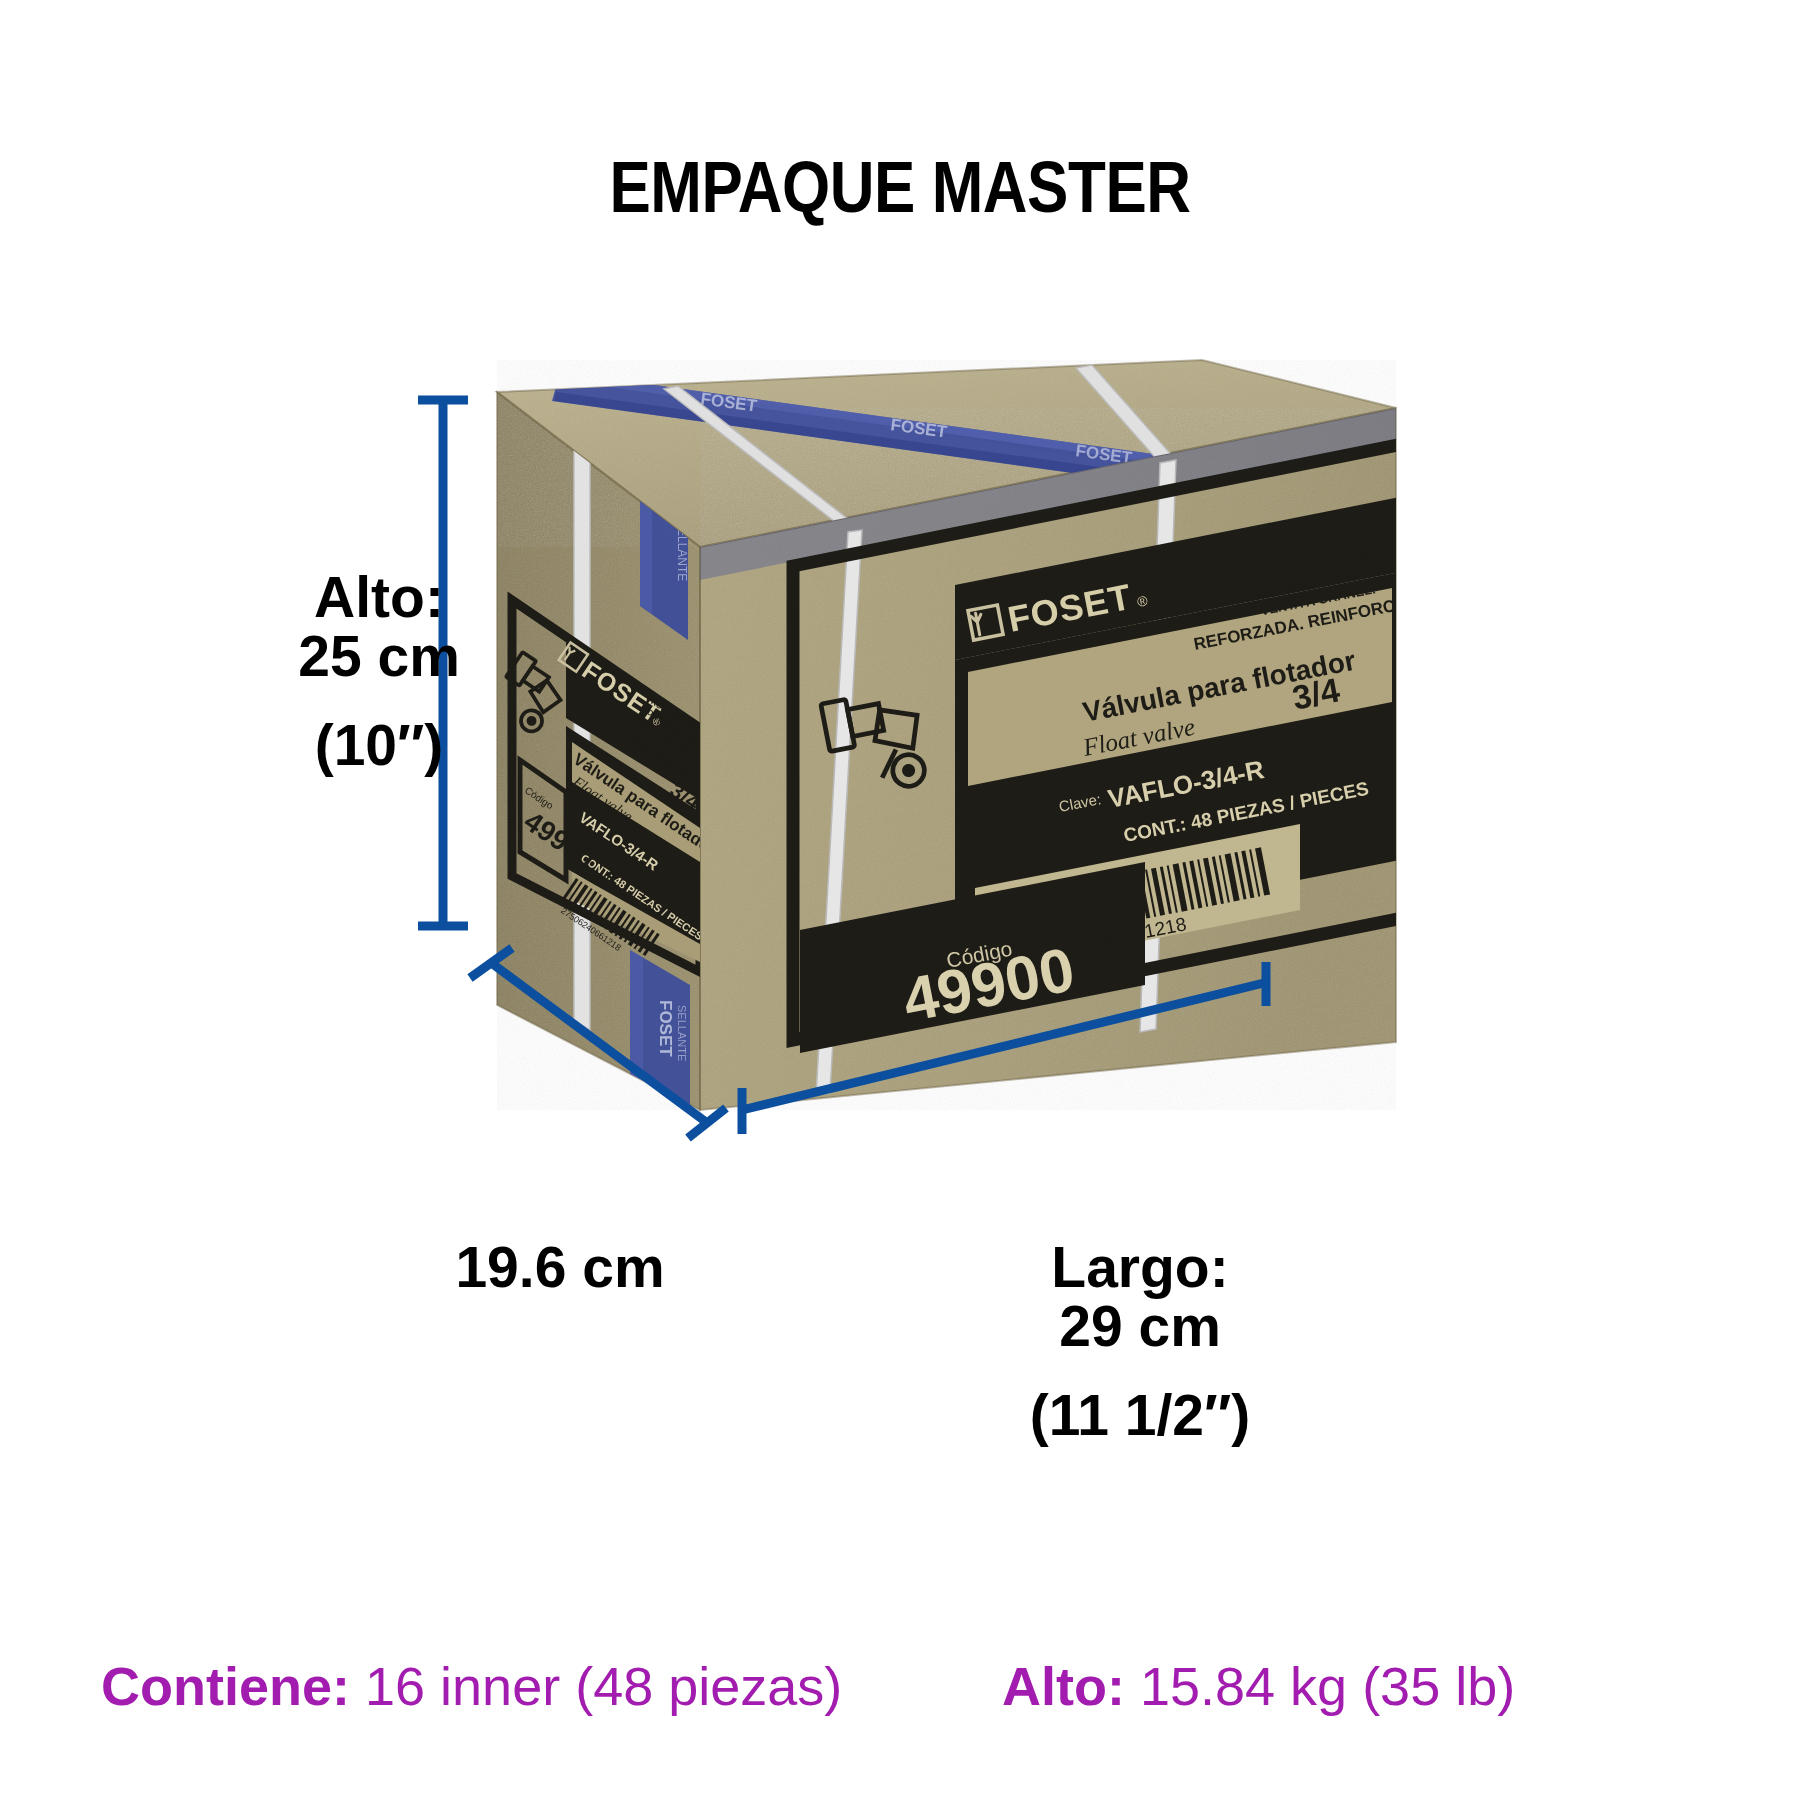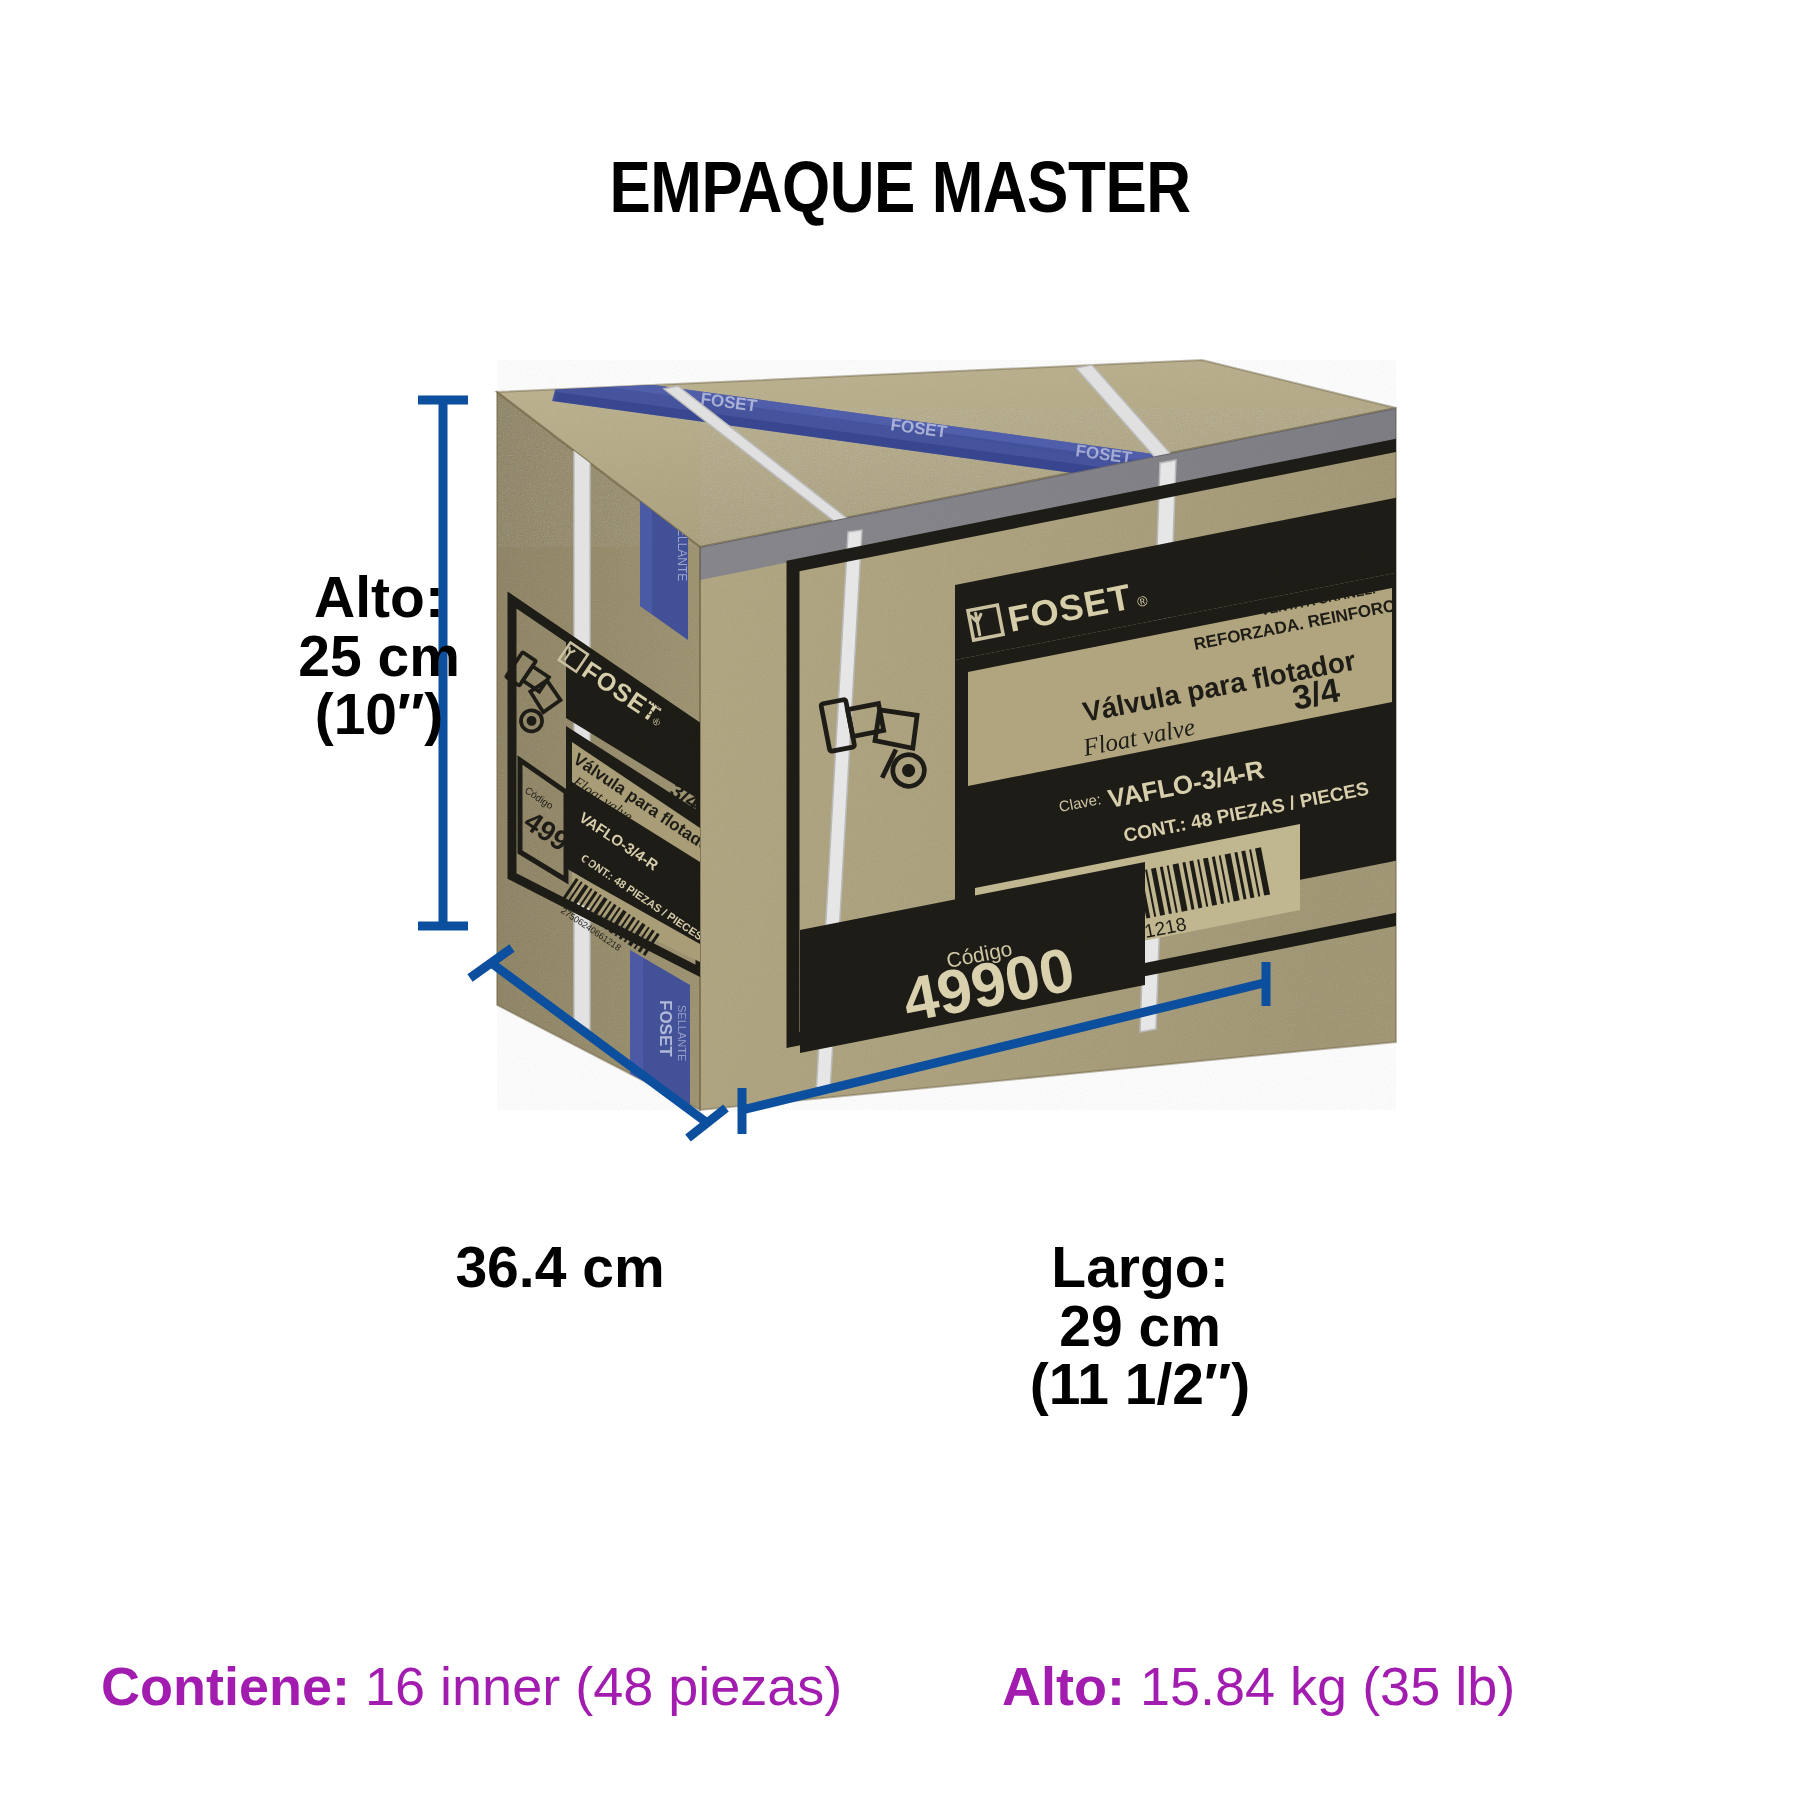--- a/index.html
+++ b/index.html
@@ -21,21 +21,21 @@
     letter-spacing:-0.5px;
     color:#000;
     transform:scaleX(0.86);
     transform-origin:50% 50%;
   }
 
   
   .dim-label{position:absolute;color:#000;font-weight:bold;text-align:center;line-height:1.03;}
   .dim-label .l1{font-size:57px;display:block;}
   .dim-label .l2{font-size:57px;display:block;}
-  .dim-label .l3{font-size:57px;display:block;font-weight:bold;}
+  .dim-label .l3{font-size:57px;display:block;font-weight:bold;margin-top:31px;}
 
   #dim-alto{left:234px;top:568px;width:290px;}
   #dim-ancho{left:370px;top:1238px;width:380px;}
   #dim-largo{left:945px;top:1238px;width:390px;}
 
   
   .footer-item{position:absolute;font-size:54px;color:#a21caf;white-space:nowrap;}
   .footer-item b{font-weight:bold;}
   .footer-item span.reg{font-weight:normal;}
   #foot-left{left:101px;top:1655px;}
@@ -337,21 +337,21 @@
     </g>
   </svg>
 
   <div class="dim-label" id="dim-alto">
     <span class="l1">Alto:</span>
     <span class="l2">25 cm</span>
     <span class="l3">(10″)</span>
   </div>
 
   <div class="dim-label" id="dim-ancho">
-    <span class="l2">36.4 cm</span>
+    <span class="l2">19.6 cm</span>
   </div>
 
   <div class="dim-label" id="dim-largo">
     <span class="l1">Largo:</span>
     <span class="l2">29 cm</span>
     <span class="l3">(11 1/2″)</span>
   </div>
 
   <div class="footer-item" id="foot-left">
     <b>Contiene:</b><span class="reg">&nbsp;</span><span class="reg">16 inner (48 piezas)</span>

